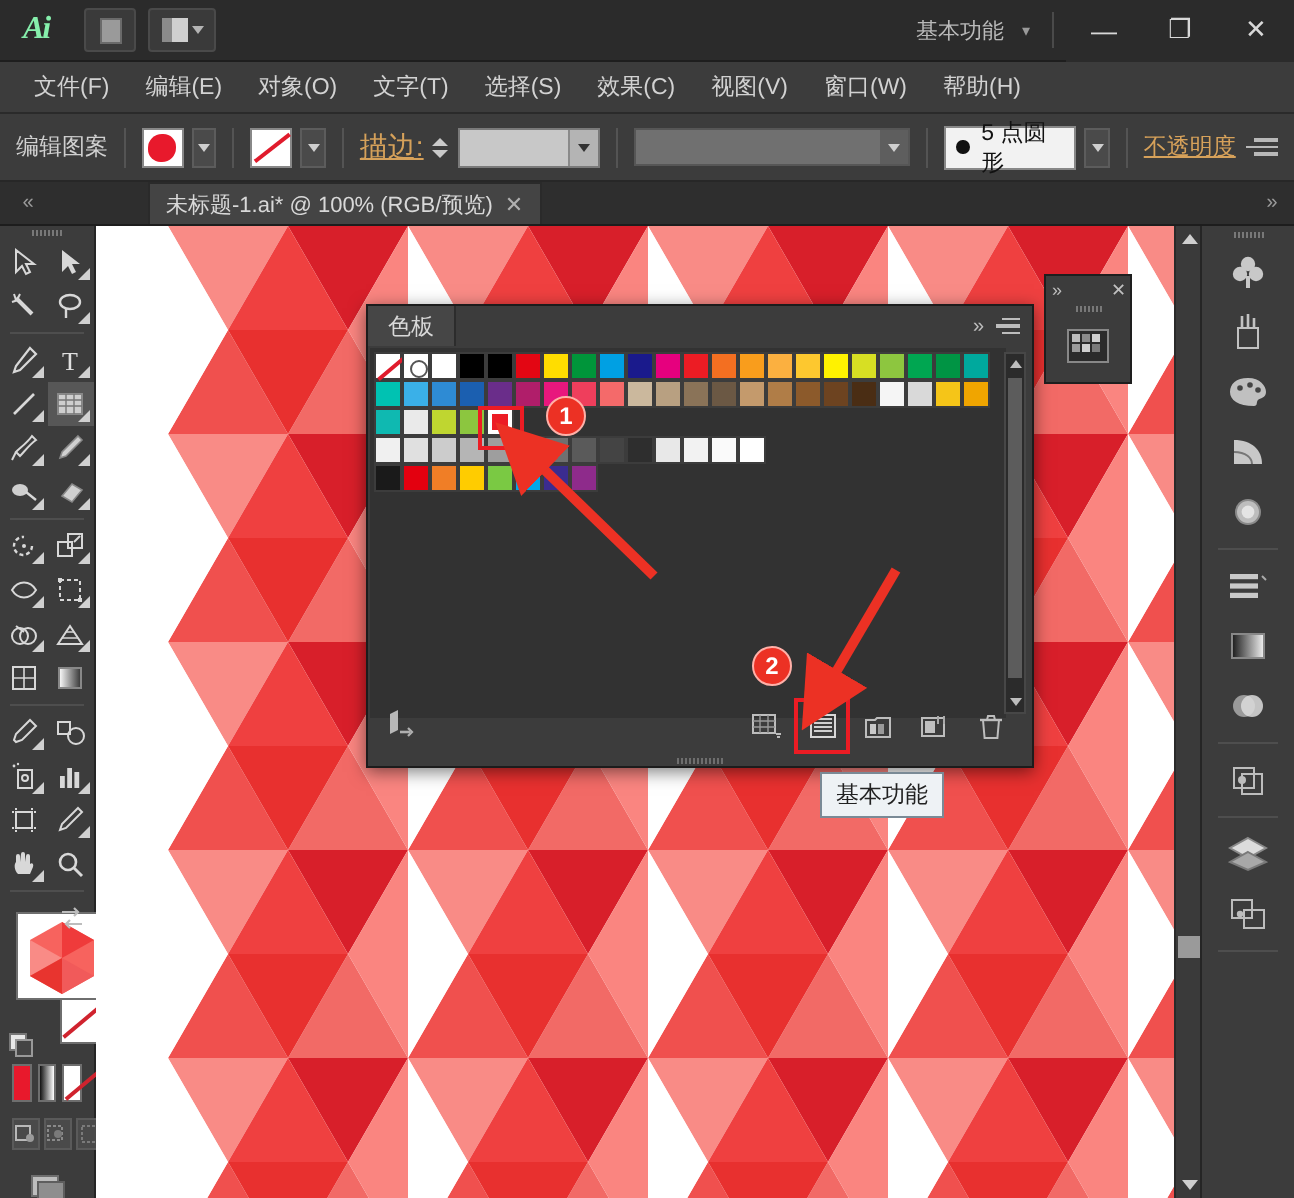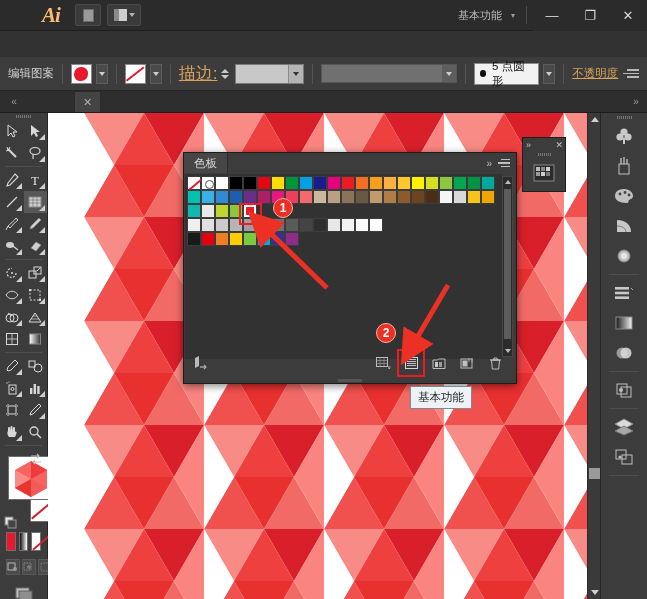--- a/index.html
+++ b/index.html
@@ -13,22 +13,22 @@
   .app { position:relative; width:647px; height:599px; }
 
   
   .titlebar {
     position:absolute; left:0; top:0; width:647px; height:31px;
     background:#2b2b2b; border-bottom:1px solid #1e1e1e;
     display:flex; align-items:center;
   }
   .ai-logo {
     width:36px; height:31px; display:flex; align-items:center; justify-content:center;
-    color:#fdba74; font-size:21px; font-weight:bold; font-style:italic;
-    letter-spacing:-1px; font-family:"Liberation Serif",serif;margin-left:33px;
+    color:#86efac; font-size:16px; font-weight:bold; font-style:italic;
+    letter-spacing:-1px; font-family:"Liberation Serif",serif;
   }
   .tb-btn {
     width:26px; height:22px; margin-left:6px;
     background:#3a3a3a; border:1px solid #4a4a4a; border-radius:2px;
     display:flex; align-items:center; justify-content:center;
   }
   .tb-btn.wide { width:34px; }
   .mini-doc { width:11px; height:13px; background:#9a9a9a; border:1px solid #6a6a6a; }
   .mini-grid { width:13px; height:12px; background:#cfcfcf; position:relative; }
   .mini-grid::after{content:"";position:absolute;left:0;top:0;width:5px;height:12px;background:#8a8a8a;}
@@ -55,21 +55,21 @@
     display:flex; align-items:center; padding-left:8px; gap:4px;
   }
   .cb-label { color:#d0d0d0; font-size:11.5px; white-space:nowrap; }
   .cb-sep { width:1px; height:20px; background:#545454; margin:0 4px; }
   .sw-box { width:22px;height:20px; background:#fff; border:1px solid #888; display:flex;align-items:center;justify-content:center;}
   .sw-red { width:14px;height:14px;background:#e8192c;border-radius:50% 45% 50% 45%; }
   .sw-none { width:18px;height:16px; position:relative; background:#fff; }
   .sw-none::after{content:"";position:absolute;left:-2px;top:7px;width:22px;height:1.5px;background:#e01b2c;transform:rotate(-38deg);}
   .mini-caret-btn { width:13px;height:20px;background:#4a4a4a;border:1px solid #5c5c5c;display:flex;align-items:center;justify-content:center;}
   .mini-caret { width:0;height:0;border-left:3px solid transparent;border-right:3px solid transparent;border-top:4px solid #cfcfcf;}
-  .stroke-lbl { color:#d6a15a; font-size:17px; text-decoration:underline; white-space:nowrap;}
+  .stroke-lbl { color:#d6a15a; font-size:14px; text-decoration:underline; white-space:nowrap;}
   .spin { width:10px;height:20px;display:flex;flex-direction:column;justify-content:center;gap:2px;}
   .spin i{width:0;height:0;border-left:4px solid transparent;border-right:4px solid transparent;}
   .spin i.up{border-bottom:4px solid #c9c9c9;}
   .spin i.dn{border-top:4px solid #c9c9c9;}
   .combo { height:20px; background:#c8c8c8; border:1px solid #7a7a7a; display:flex; align-items:center; }
   .combo .cv { flex:1; padding:0 4px; color:#222; font-size:11px; }
   .combo .cbtn { width:15px; height:18px; background:#b4b4b4; border-left:1px solid #8a8a8a;
                  display:flex;align-items:center;justify-content:center;}
   .combo .cbtn .mini-caret{border-top-color:#333;}
   .profilebox { width:145px; height:19px; background:#707070; border:1px solid #565656; display:flex;align-items:center;}
@@ -239,20 +239,31 @@
     <div class="ws-label">基本功能</div>
     <div class="ws-caret">▾</div>
     <div class="sep-v"></div>
     <div class="win-btns">
       <div class="win-btn">—</div>
       <div class="win-btn">❐</div>
       <div class="win-btn close">✕</div>
     </div>
   </div>
 
+  <div class="menubar">
+    <div class="menu-item">文件(F)</div>
+    <div class="menu-item">编辑(E)</div>
+    <div class="menu-item">对象(O)</div>
+    <div class="menu-item">文字(T)</div>
+    <div class="menu-item">选择(S)</div>
+    <div class="menu-item">效果(C)</div>
+    <div class="menu-item">视图(V)</div>
+    <div class="menu-item">窗口(W)</div>
+    <div class="menu-item">帮助(H)</div>
+  </div>
 
   <div class="controlbar">
     <div class="cb-label">编辑图案</div>
     <div class="cb-sep"></div>
     <div class="sw-box">
         <div class="sw-red"></div>
       </div>
     <div class="mini-caret-btn">
         <div class="mini-caret"></div>
       </div>
@@ -295,20 +306,21 @@
     <div class="hamburger">
         <b></b>
         <b></b>
         <b></b>
       </div>
   </div>
 
   <div class="tabbar">
     <div class="collapse-l">«</div>
     <div class="doctab">
+      <span>未标题-1.ai* @ 100% (RGB/预览)</span>
       <span class="tab-close">✕</span>
     </div>
     <div class="collapse-r">»</div>
   </div>
 
   <div class="toolbox">
     <div class="tb-grip">
         <b></b>
         <b></b>
         <b></b>

